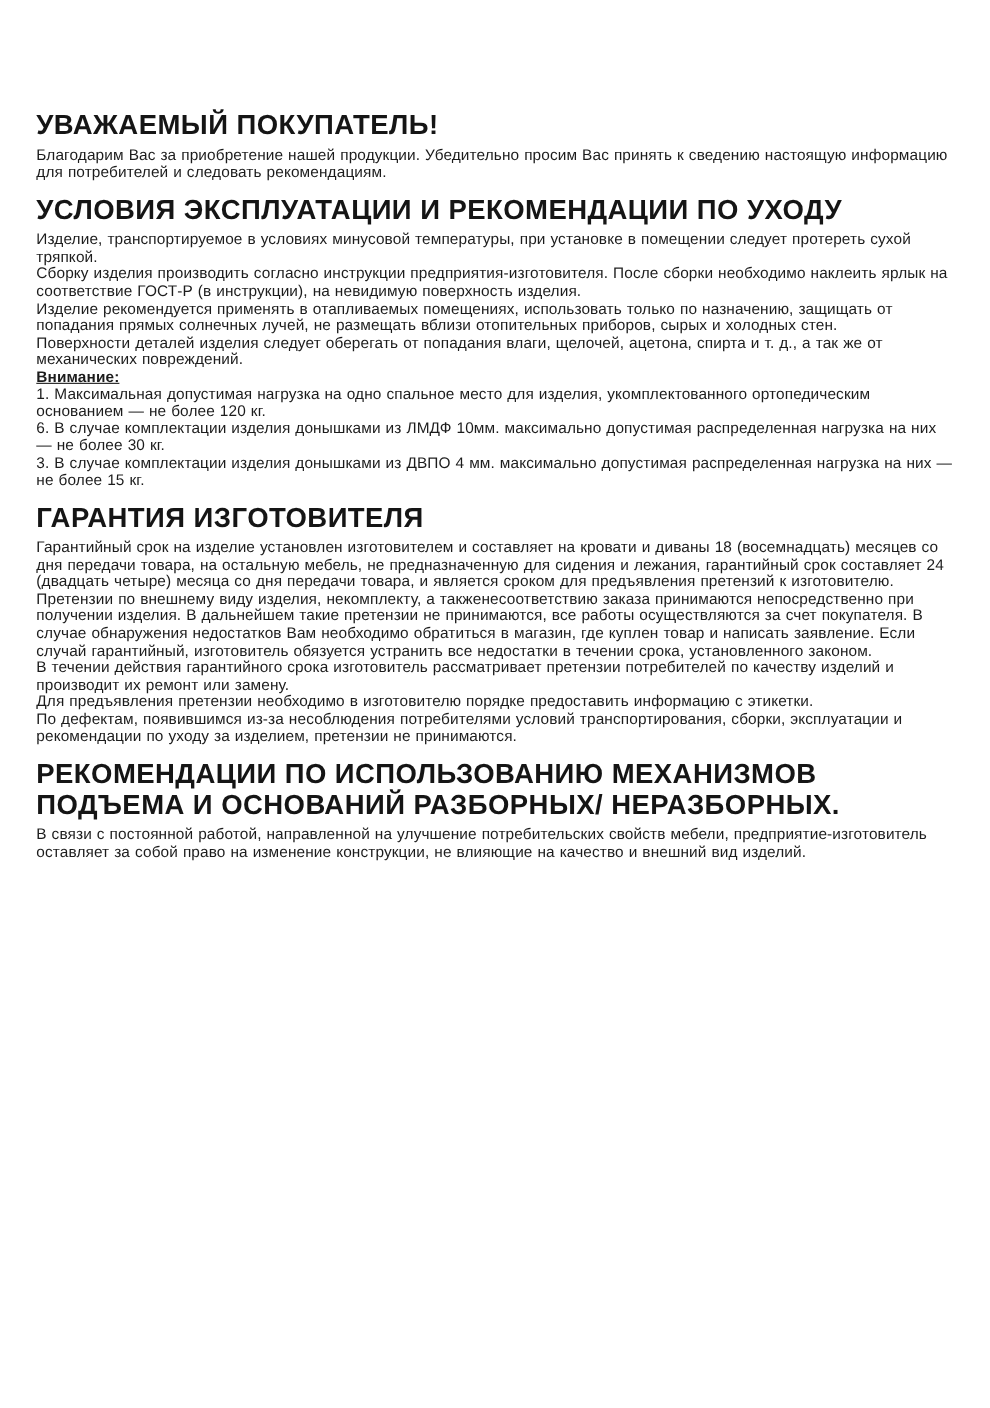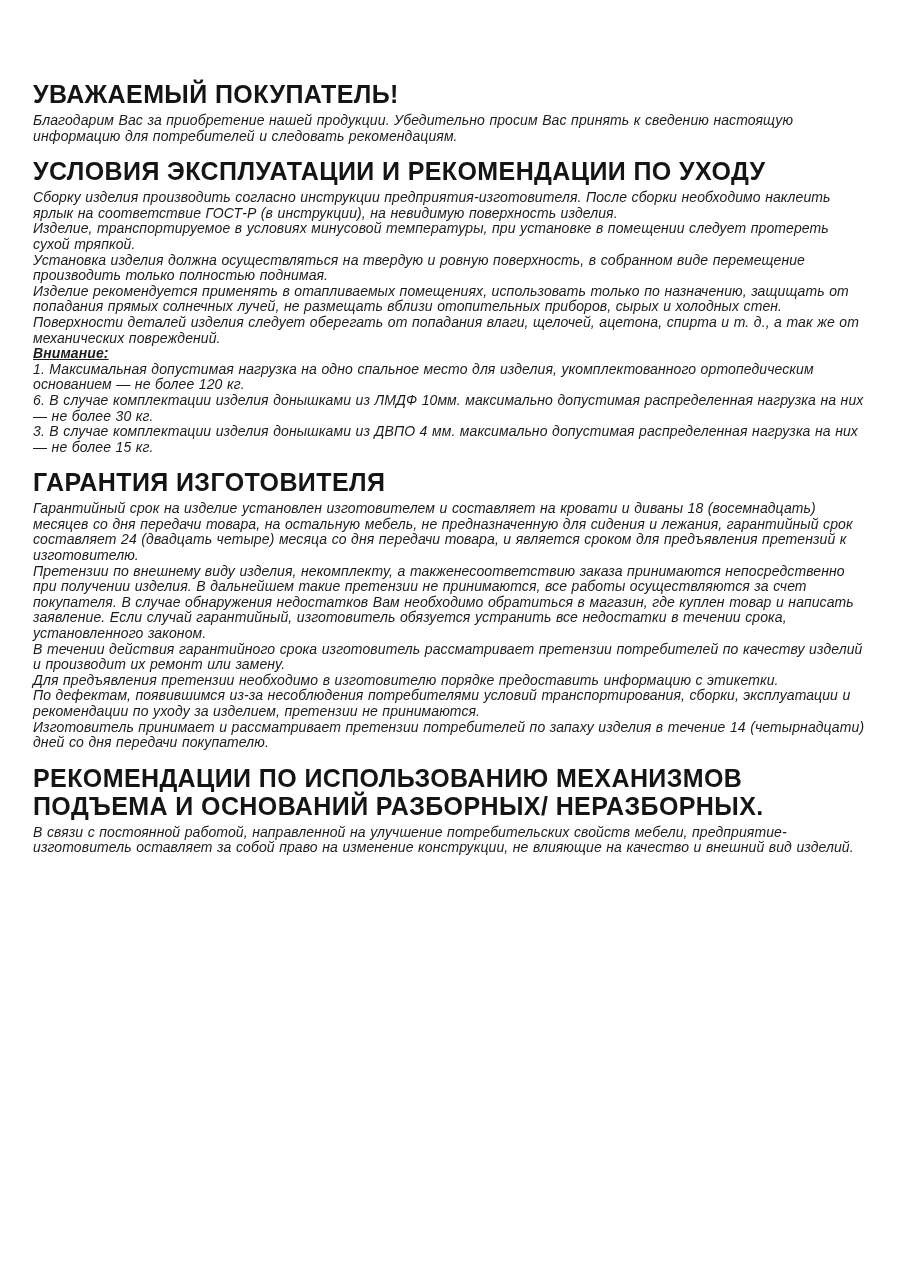--- a/index.html
+++ b/index.html
@@ -7,76 +7,73 @@
     padding: 0;
     background: #ffffff;
   }
   .page {
     position: relative;
     width: 900px;
     height: 1280px;
     margin: 0 auto;
     background: #ffffff;
     box-sizing: border-box;
-    padding: 80px 32px 0 33px;
+    padding: 100px 32px 0 33px;
     overflow: hidden;
     font-family: "Liberation Sans", "DejaVu Sans", sans-serif;
     color: #1c1c1c;
   }
   .doc-section { margin: 0; }
   .heading {
     font-size: 25px;
     font-weight: 700;
     letter-spacing: 0.4px;
     line-height: 28px;
     margin: 13px 0 5px 0;
     color: #151515;
   }
   .doc-section:first-child .heading { margin-top: 0; }
   .para {
     font-size: 14px;
     line-height: 15.6px;
     letter-spacing: 0.1px;
     margin: 0;
     word-spacing: 0.5px;
-    font-style: italic;
   }
   .attention {
     font-weight: 700;
     text-decoration: underline;
   }
 </style>
 </head>
 <body>
 
 <div class="page">
   <div>
       <section class="doc-section">
         <h2 class="heading">УВАЖАЕМЫЙ ПОКУПАТЕЛЬ!</h2>
         <p class="para">Благодарим Вас за приобретение нашей продукции. Убедительно просим Вас принять к сведению настоящую информацию для потребителей и следовать рекомендациям.</p>
       </section>
       <section class="doc-section">
         <h2 class="heading">УСЛОВИЯ ЭКСПЛУАТАЦИИ И РЕКОМЕНДАЦИИ ПО УХОДУ</h2>
+        <p class="para">Изделие, транспортируемое в условиях минусовой температуры, при установке в помещении следует протереть сухой тряпкой.</p>
         <p class="para">Сборку изделия производить согласно инструкции предприятия-изготовителя. После сборки необходимо наклеить ярлык на соответствие ГОСТ-Р (в инструкции), на невидимую поверхность изделия.</p>
-        <p class="para">Изделие, транспортируемое в условиях минусовой температуры, при установке в помещении следует протереть сухой тряпкой.</p>
-        <p class="para">Установка изделия должна осуществляться на твердую и ровную поверхность, в собранном виде перемещение производить только полностью поднимая.</p>
         <p class="para">Изделие рекомендуется применять в отапливаемых помещениях, использовать только по назначению, защищать от попадания прямых солнечных лучей, не размещать вблизи отопительных приборов, сырых и холодных стен.</p>
         <p class="para">Поверхности деталей изделия следует оберегать от попадания влаги, щелочей, ацетона, спирта и т. д., а так же от механических повреждений.</p>
         <p class="para attention">Внимание:</p>
         <p class="para">1. Максимальная допустимая нагрузка на одно спальное место для изделия, укомплектованного ортопедическим основанием — не более 120 кг.</p>
         <p class="para">6. В случае комплектации изделия донышками из ЛМДФ 10мм. максимально допустимая распределенная нагрузка на них — не более 30 кг.</p>
         <p class="para">3. В случае комплектации изделия донышками из ДВПО 4 мм. максимально допустимая распределенная нагрузка на них — не более 15 кг.</p>
       </section>
       <section class="doc-section">
         <h2 class="heading">ГАРАНТИЯ ИЗГОТОВИТЕЛЯ</h2>
         <p class="para">Гарантийный срок на изделие установлен изготовителем и составляет на кровати и диваны 18 (восемнадцать) месяцев со дня передачи товара, на остальную мебель, не предназначенную для сидения и лежания, гарантийный срок составляет 24 (двадцать четыре) месяца со дня передачи товара, и является сроком для предъявления претензий к изготовителю.</p>
         <p class="para">Претензии по внешнему виду изделия, некомплекту, а такженесоответствию заказа принимаются непосредственно при получении изделия. В дальнейшем такие претензии не принимаются, все работы осуществляются за счет покупателя. В случае обнаружения недостатков Вам необходимо обратиться в магазин, где куплен товар и написать заявление. Если случай гарантийный, изготовитель обязуется устранить все недостатки в течении срока, установленного законом.</p>
         <p class="para">В течении действия гарантийного срока изготовитель рассматривает претензии потребителей по качеству изделий и производит их ремонт или замену.</p>
         <p class="para">Для предъявления претензии необходимо в изготовителю порядке предоставить информацию с этикетки.</p>
         <p class="para">По дефектам, появившимся из-за несоблюдения потребителями условий транспортирования, сборки, эксплуатации и рекомендации по уходу за изделием, претензии не принимаются.</p>
-        <p class="para">Изготовитель принимает и рассматривает претензии потребителей по запаху изделия в течение 14 (четырнадцати) дней со дня передачи покупателю.</p>
       </section>
       <section class="doc-section">
         <h2 class="heading">РЕКОМЕНДАЦИИ ПО ИСПОЛЬЗОВАНИЮ МЕХАНИЗМОВ ПОДЪЕМА И ОСНОВАНИЙ РАЗБОРНЫХ/ НЕРАЗБОРНЫХ.</h2>
         <p class="para">В связи с постоянной работой, направленной на улучшение потребительских свойств мебели, предприятие-изготовитель оставляет за собой право на изменение конструкции, не влияющие на качество и внешний вид изделий.</p>
       </section>
     </div>
 </div>
 
 </body></html>

